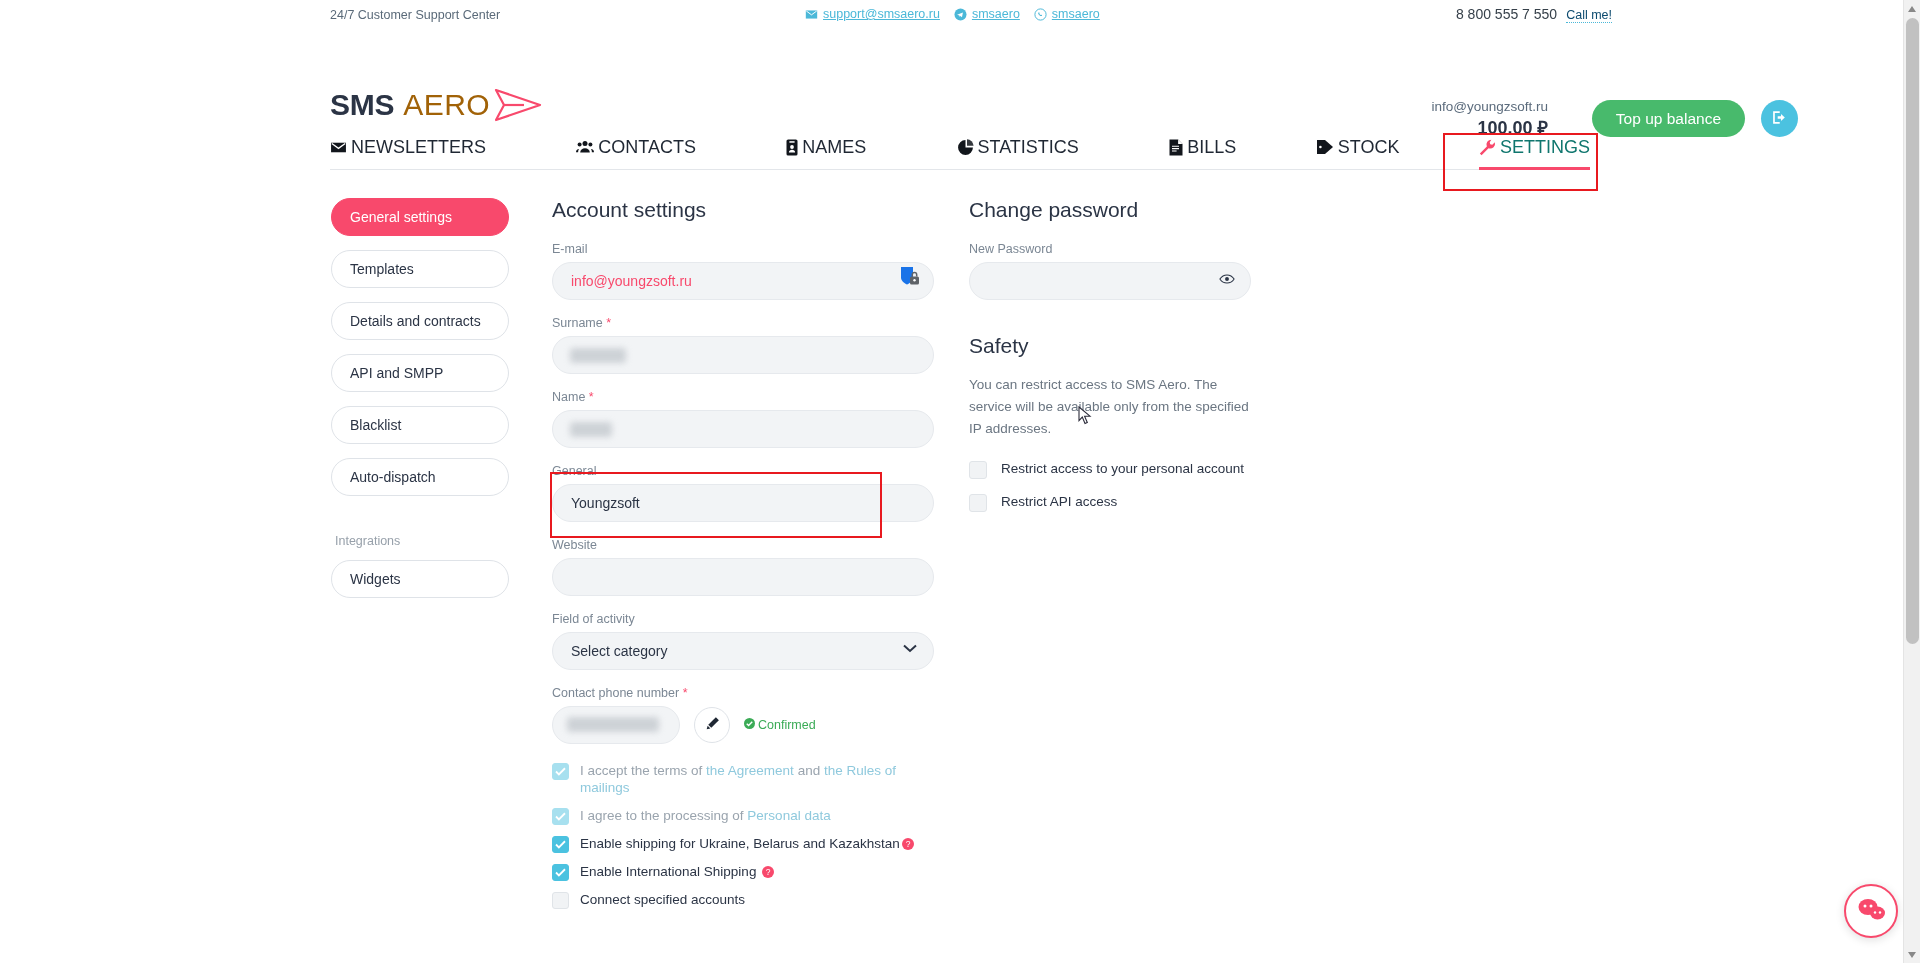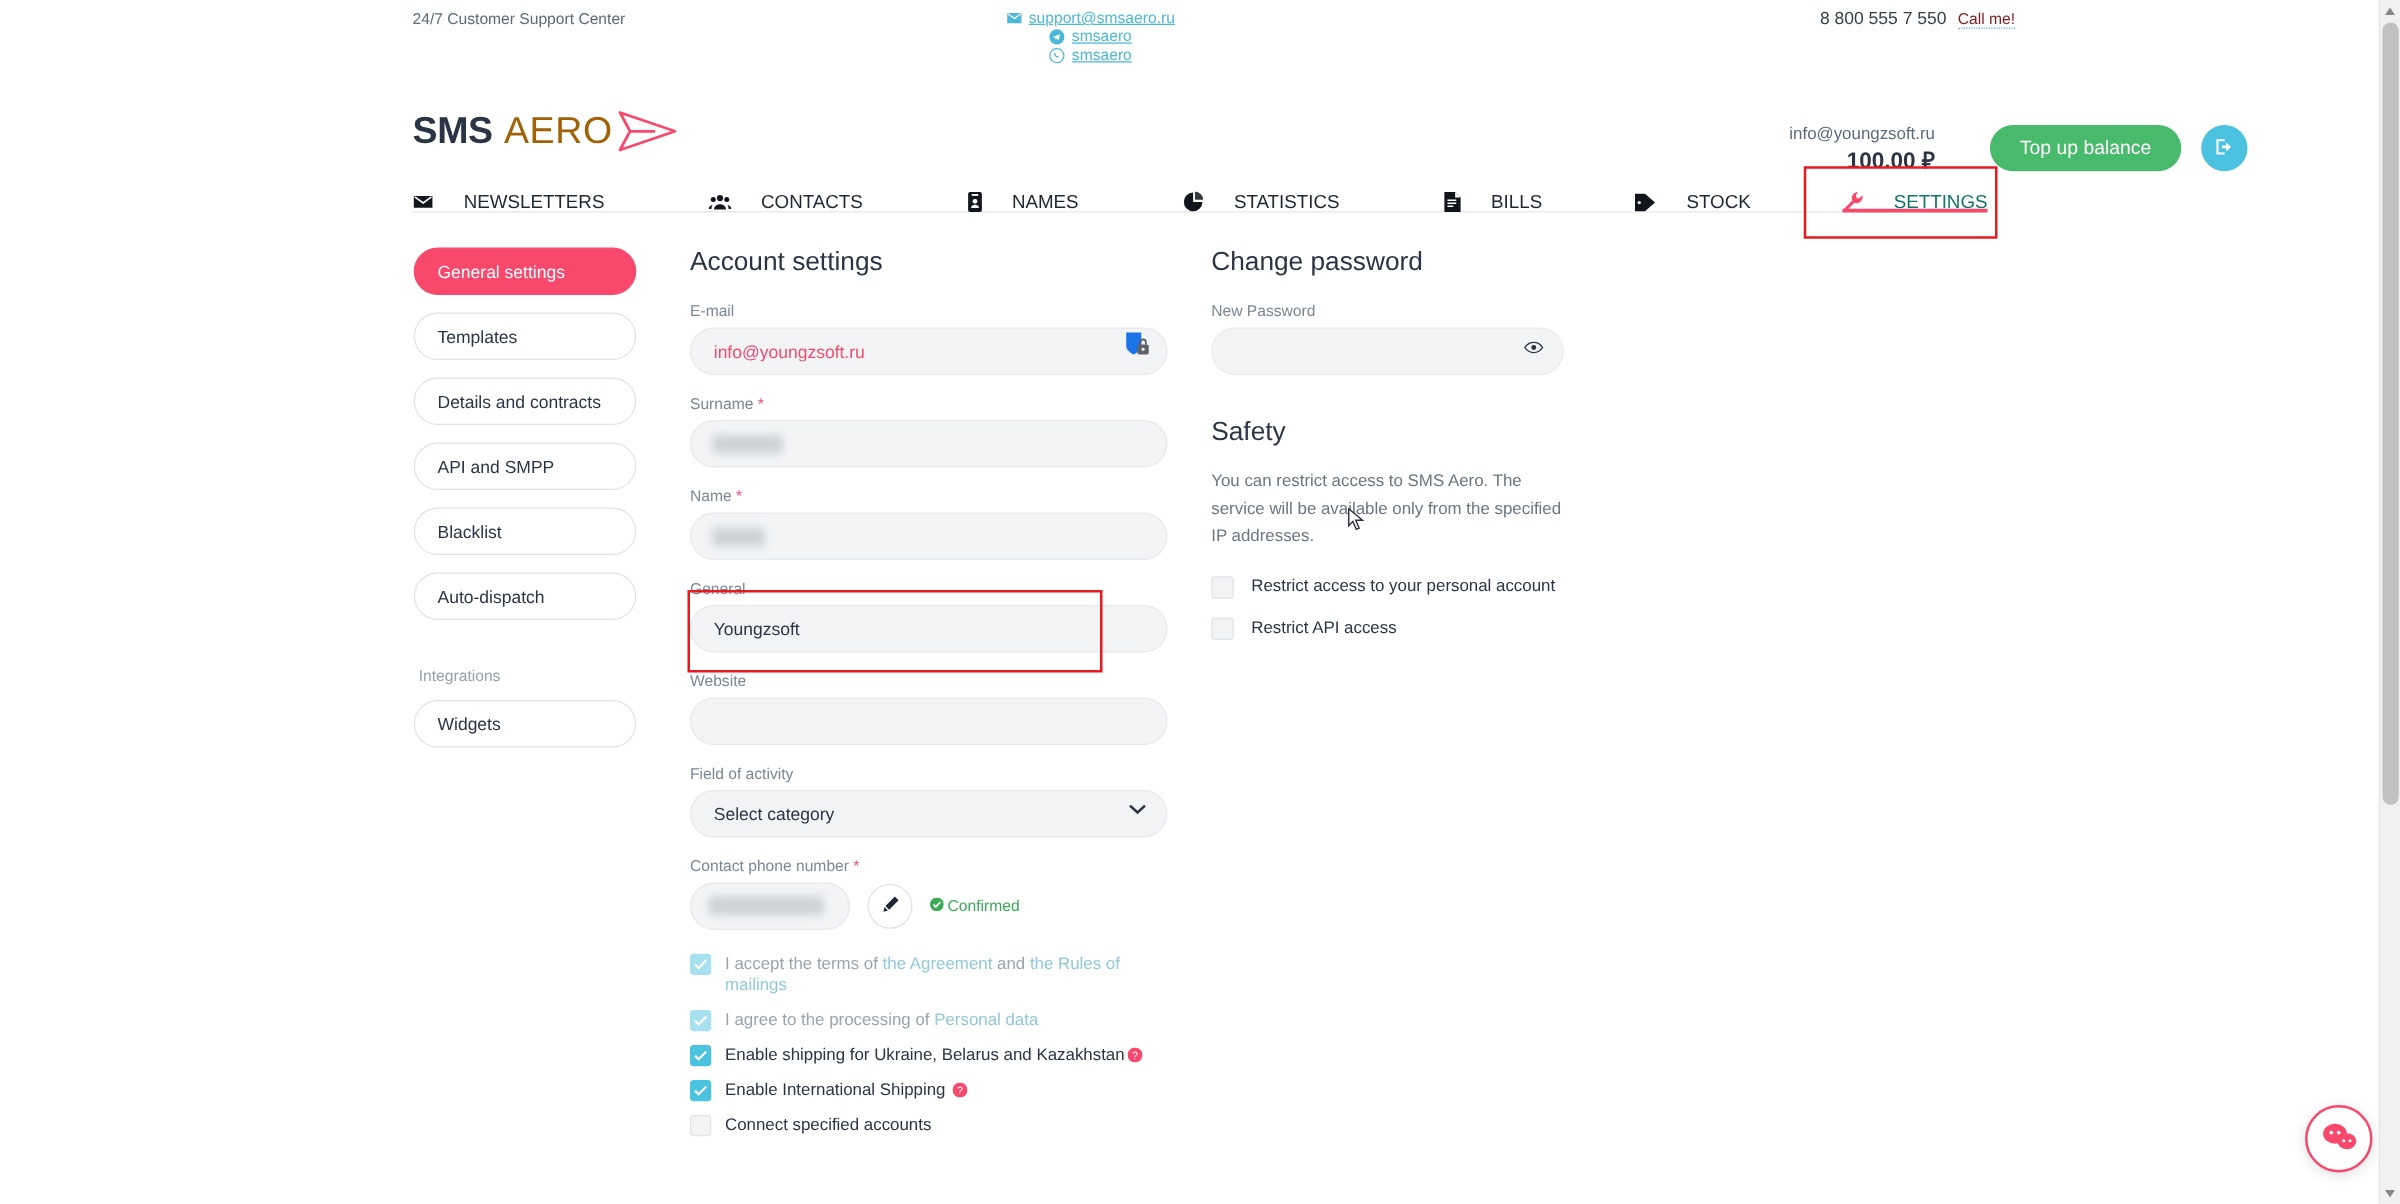--- a/index.html
+++ b/index.html
@@ -24,34 +24,34 @@
     font-size: 12.5px;
     color: #5b6b7c;
     position: relative;
   }
   .topbar-support {
     position: absolute; left: 330px; top: 8px;
     color: #5a6a79; font-size: 12.5px;
   }
   .topbar-contacts {
     position: absolute; left: 805px; top: 7px;
-    display: flex; align-items: center; gap: 1px; flex-direction: column;
+    display: flex; align-items: center; gap: 14px;
   }
   .tb-link {
     display: inline-flex; align-items: center; gap: 5px;
     color: #4bb8d8; font-size: 12.5px; text-decoration: underline;
   }
   .tb-ico { display: inline-flex; color: #4bb8d8; }
   .topbar-phone {
     position: absolute; right: 308px; top: 6px;
     display: flex; align-items: baseline; gap: 9px;
   }
   .phone-num { color: #36404a; font-size: 14px; }
   .callme {
-    color: #7f1d1d; font-size: 12.5px;
+    color: #0c4a6e; font-size: 12.5px;
     border-bottom: 1px dotted #4bb8d8;
     cursor: pointer;
   }
 
   
   .header {
     position: relative;
     height: 82px;
   }
   .logo {
@@ -98,22 +98,22 @@
     height: 58px;
     border-bottom: 1px solid #e3e6ea;
     margin: 0 330px 0 330px;
   }
   .nav-inner {
     display: flex; align-items: flex-start;
     height: 100%;
     padding-top: 12px;
   }
   .nav-item {
-    display: flex; align-items: flex-end; gap: 24px;
-    font-size: 15px; color: #1f2733;
+    display: flex; align-items: center; gap: 4px;
+    font-size: 18px; color: #1f2733;
     cursor: pointer; white-space: nowrap;
     position: relative;
     height: 46px;
   }
   .nav-item .nav-ico { display: inline-flex; }
   .nav-item.active { color: #0f766e; }
   .nav-item.active .nav-ico { color: #f8496c; }
   .nav-underline {
     position: absolute; left: 0; right: 0; bottom: 0;
     height: 3px; background: #f8496c;

